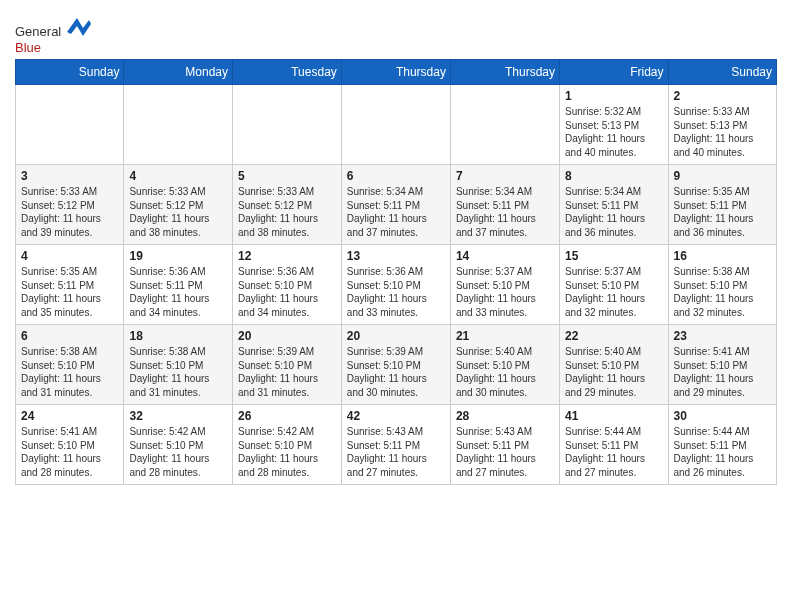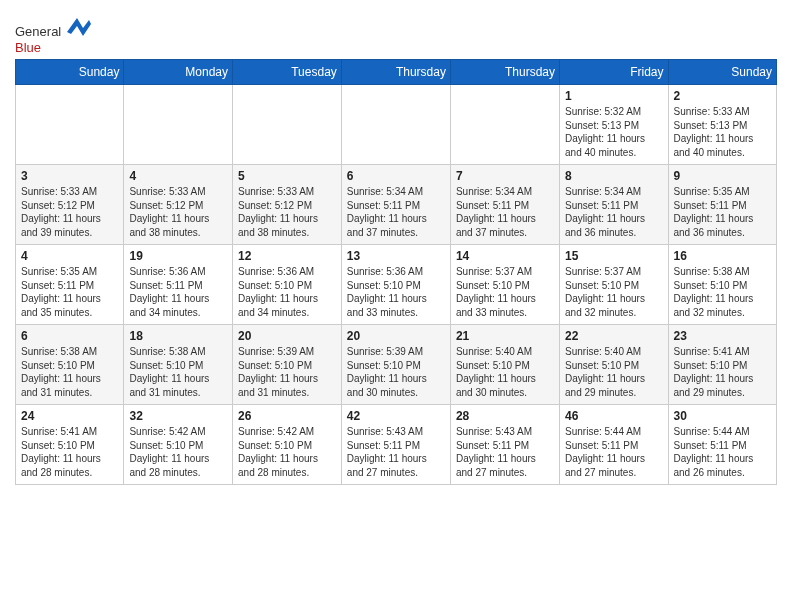--- a/index.html
+++ b/index.html
@@ -331,21 +331,21 @@
 and 27 minutes.</div>
         </td>
         <td>
           <span class="day-num">28</span>
           <div class="day-info" style="white-space: pre-line;">Sunrise: 5:43 AM
 Sunset: 5:11 PM
 Daylight: 11 hours
 and 27 minutes.</div>
         </td>
         <td>
-          <span class="day-num">46</span>
+          <span class="day-num">41</span>
           <div class="day-info" style="white-space: pre-line;">Sunrise: 5:44 AM
 Sunset: 5:11 PM
 Daylight: 11 hours
 and 27 minutes.</div>
         </td>
         <td>
           <span class="day-num">30</span>
           <div class="day-info" style="white-space: pre-line;">Sunrise: 5:44 AM
 Sunset: 5:11 PM
 Daylight: 11 hours

